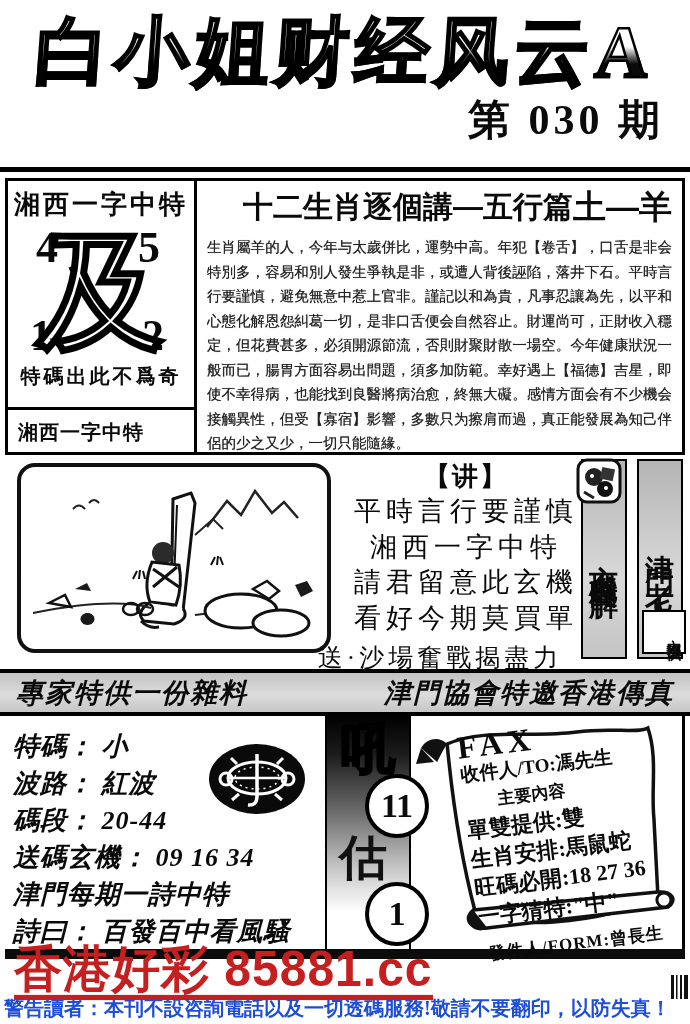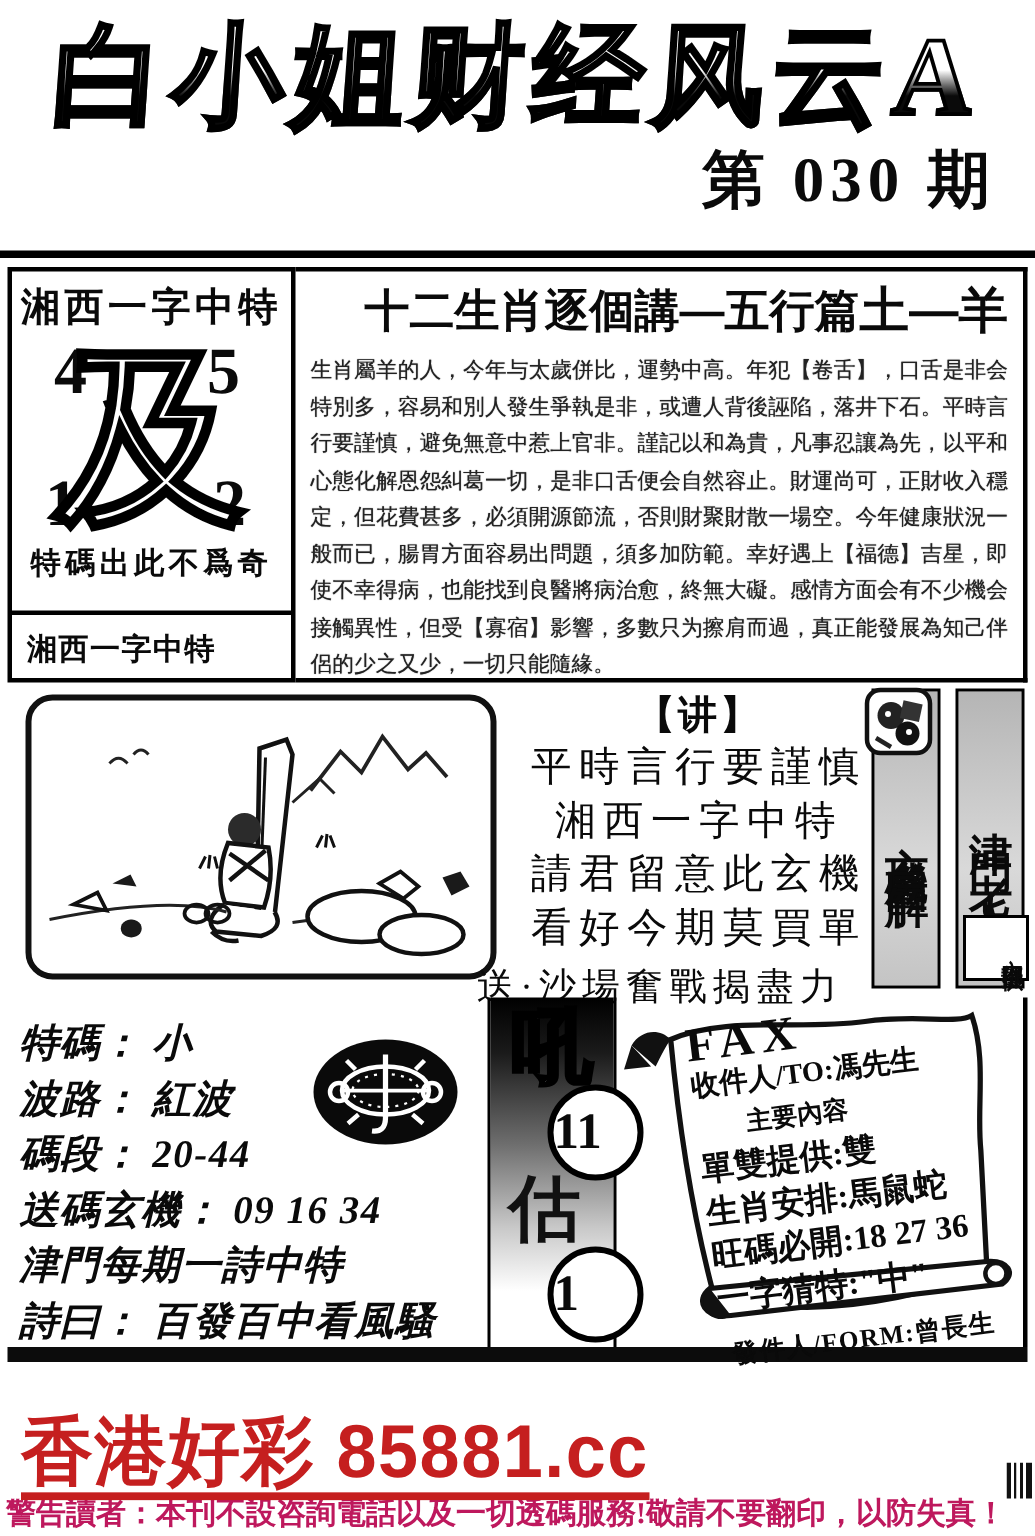--- a/index.html
+++ b/index.html
@@ -62,40 +62,40 @@
       border-bottom:10px solid #0c0c0c;}
   .tips{width:312px;padding:12px 0 0 8px;font-size:26px;font-weight:bold;font-style:italic;
       line-height:37px;white-space:nowrap;letter-spacing:1px;}
   .seal{position:absolute;left:202px;top:26px;width:100px;height:74px;}
   .strip2{width:86px;box-sizing:border-box;border-left:2px solid #000;border-right:2px solid #000;
       position:relative;background:linear-gradient(180deg,#000 0%,#1b1b1b 16%,#6e6e6e 42%,#c9c9c9 66%,#fff 84%);}
   .roar{font-size:54px;font-weight:bold;color:#fff;-webkit-text-stroke:2.5px #000;
       text-align:center;margin-top:4px;line-height:1.1;}
   .gu{position:absolute;top:118px;left:12px;font-size:48px;font-weight:bold;color:#111;line-height:1;}
   .circle{position:absolute;width:56px;height:56px;border:4px solid #000;border-radius:50%;
-      background:#fff;text-align:left;font-weight:bold;font-size:34px;line-height:56px;
+      background:#fff;text-align:center;font-weight:bold;font-size:34px;line-height:56px;
       font-family:"Liberation Serif",serif;z-index:3;}
   .c11{top:58px;left:38px;} .c16{top:166px;left:38px;}
   .fax-area{flex:1;position:relative;border-right:3px solid #000;}
   .scroll-svg{position:absolute;left:0;top:0;width:100%;height:100%;}
   .fax-text{position:absolute;top:14px;left:44px;transform:rotate(-7deg);transform-origin:left top;}
   .fax-label{font-size:32px;font-weight:900;letter-spacing:5px;font-family:"Liberation Serif",serif;
       display:inline-block;}
   .fax-to{font-size:19px;font-weight:bold;margin-top:-4px;}
   .fax-subject{font-size:17px;font-weight:bold;margin:3px 0 2px 34px;}
   .fax-line{font-size:22px;font-weight:bold;line-height:29px;white-space:nowrap;}
   .fax-from{font-size:17px;font-weight:bold;margin-top:12px;margin-left:6px;letter-spacing:1px;}
   
   .site{position:absolute;left:14px;top:944px;z-index:6;
       font-family:"Liberation Sans",sans-serif;font-size:48px;font-weight:900;
       letter-spacing:1px;line-height:1.05;border-bottom:5px solid;white-space:nowrap;
       transform:scaleY(1.04);}
   .warning-row{position:absolute;left:0;bottom:2px;width:100%;box-sizing:border-box;
       display:flex;align-items:center;justify-content:space-between;padding:0 4px;}
-  .warning{font-size:20px;font-weight:bold;letter-spacing:0px;white-space:nowrap;color:#be185d;margin-top:40px;}
+  .warning{font-size:20px;font-weight:bold;letter-spacing:0px;white-space:nowrap;color:#1d4ed8;margin-top:40px;}
   .barcode{width:84px;height:27px;flex:none;}
 </style>
 </head>
 <body>
 
 <div id="page">
 
   <div class="header">
     <div class="main-title">白小姐财经风云A</div>
     <div class="issue">第 030 期</div>
@@ -183,20 +183,24 @@
         </svg>
         <span class="strip-text">玄機圖解</span>
       </div>
       <div class="strip">
         <span class="strip-text jm">津門老人</span>
         <span class="stamp">內部提供</span>
       </div>
     </div>
   </div>
 
+  <div class="banner">
+    <span>專家特供一份雜料</span>
+    <span>津門協會特邀香港傳真</span>
+  </div>
 
   <div class="bottom">
     <div class="tips">
       <div>特碼： 小</div>
       <div>波路： 紅波</div>
       <div>碼段： 20-44</div>
       <div>送碼玄機： 09 16 34</div>
       <div>津門每期一詩中特</div>
       <div>詩曰： 百發百中看風騷</div>
     </div>

